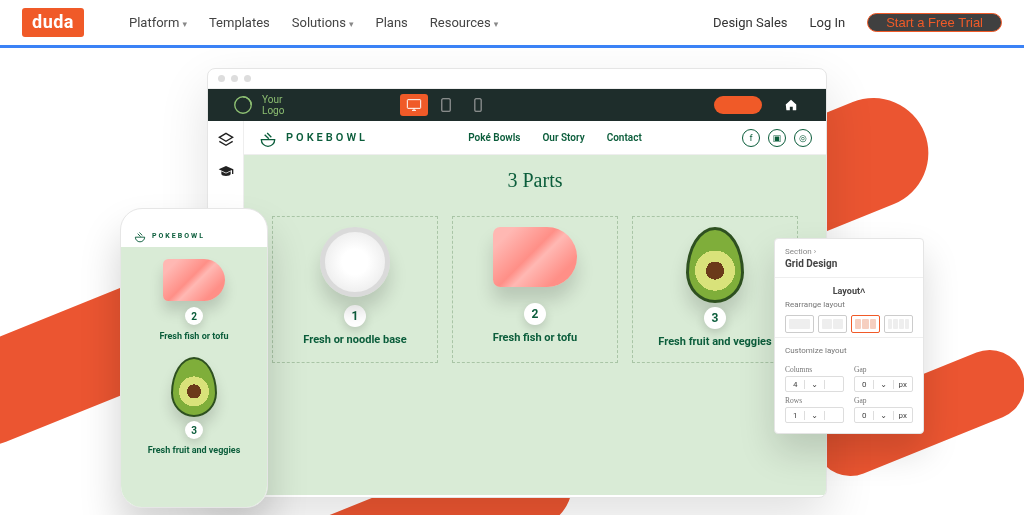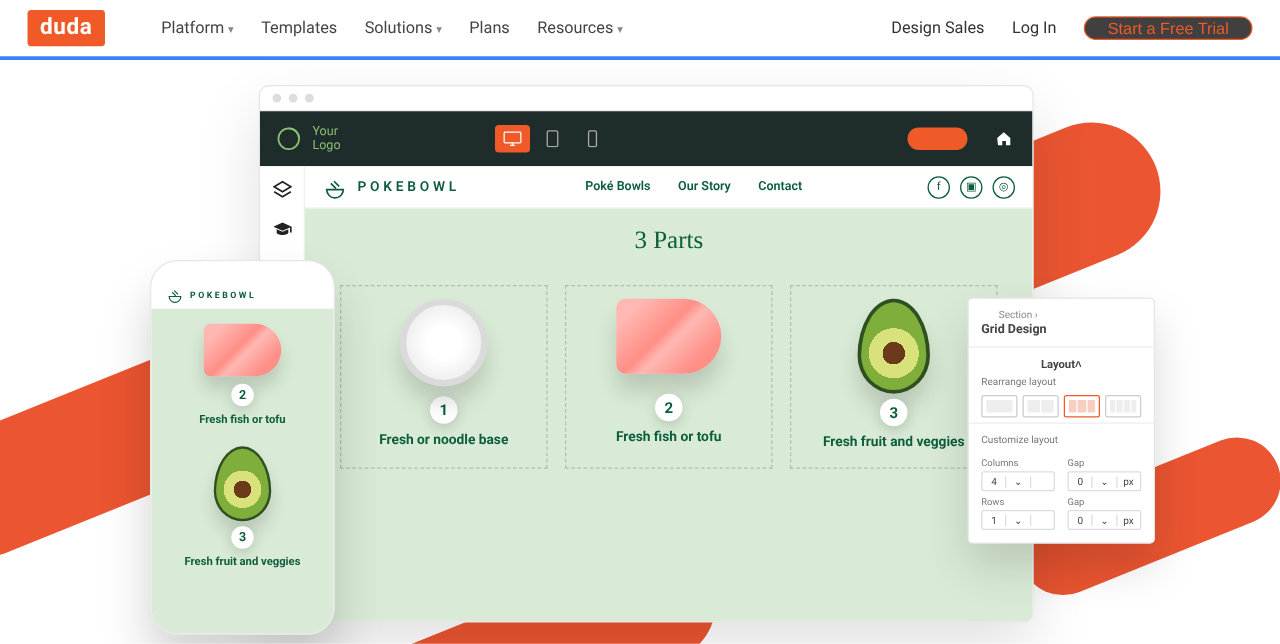--- a/index.html
+++ b/index.html
@@ -48,21 +48,21 @@
 
   
   .editor {
     position:absolute; left:207px; top:20px; width:620px; height:430px;
     background:#fff; border:1px solid var(--panel-border); border-radius:8px; overflow:hidden;
     box-shadow:0 20px 50px rgba(0,0,0,.12); z-index:5;
   }
   .chrome-dots { height:20px; display:flex; align-items:center; gap:6px; padding-left:10px; border-bottom:1px solid #eee;}
   .chrome-dots span { width:7px; height:7px; border-radius:50%; background:#ddd; display:inline-block;}
   .ed-topbar {
-    height:44px; background:var(--dark); display:flex; align-items:center; padding:0 12px; gap:10px;
+    height:32px; background:var(--dark); display:flex; align-items:center; padding:0 24px; gap:10px;
   }
   .yourlogo { display:flex; align-items:center; gap:8px; color:#8DBF72; font-size:10px; line-height:11px;}
   .yourlogo svg circle { fill:none; stroke:#8DBF72; stroke-width:1.5;}
   .device-group { margin-left:auto; margin-right:auto; display:flex; gap:4px;}
   .device {
     width:28px; height:22px; border-radius:3px; display:flex; align-items:center; justify-content:center; color:#aaa;
   }
   .device.active { background:var(--orange); color:#fff; }
   .device svg { stroke:currentColor; fill:none; stroke-width:1.5;}
   .pill-orange { width:48px; height:18px; border-radius:10px; background:var(--orange); margin-left:auto;}
@@ -124,39 +124,39 @@
   .phone-body .avocado2{
     width:46px;height:60px;border-radius:50% 50% 50% 50% / 60% 60% 40% 40%;
     background:radial-gradient(circle at 50% 58%, #6b3a1a 0 7px, #d9e27a 7px 15px, #7fae3a 15px 100%);
     border:2px solid #2e5020; margin:0 auto 4px; box-shadow:0 10px 14px rgba(0,0,0,.15);}
 
   
   .panel {
     position:absolute; right:100px; top:190px; width:150px; background:#fff; border:1px solid var(--panel-border);
     border-radius:4px; box-shadow:0 18px 36px rgba(0,0,0,.15); font-size:9px; z-index:20; color:#444;
   }
-  .panel .crumb { padding:8px 24px 2px; color:#888; font-size:8px;}
+  .panel .crumb { padding:8px 10px 2px; color:#888; font-size:8px;}
   .panel .ttl   { padding:0 10px 8px; font-weight:700; font-size:10px;}
   .panel hr { border:none; border-top:1px solid #eee; margin:0;}
   .panel .sec-head{ display:flex; justify-content:center; align-items:center; padding:8px 10px 4px; font-weight:700;}
   .panel .sub { padding:0 10px 6px; color:#777; font-size:8px;}
   .layout-row{ display:flex; gap:4px; padding:0 10px 4px;}
   .lay {
     flex:1; aspect-ratio:1.6/1; border:1px solid #ccc; border-radius:2px; display:flex; align-items:center; justify-content:center; cursor:pointer;
   }
   .lay.sel { border-color:var(--orange); }
   .lay .cols { display:flex; gap:1.5px; width:80%; height:65%; }
   .lay .cols span{ flex:1; background:#eee; border-radius:1px;}
   .lay.sel .cols span{ background:#f6cfc0; }
   .layout-lbls{ display:flex; gap:4px; padding:0 10px 10px; color:#888; font-size:7px; text-align:center;}
   .layout-lbls span{flex:1;}
   .controls { padding:0 10px 10px; }
   .cg-row { display:flex; gap:10px; margin-top:4px;}
   .cg-row .col{flex:1;}
-  .cg-row label{display:block; font-size:7.5px; color:#777; margin-bottom:2px;}
+  .cg-row label{display:block; font-size:7.5px; color:#777; margin-bottom:2px;font-family:Liberation Serif, serif;}
   .cg-row .stepper {
     display:flex; align-items:center; height:16px; border:1px solid #ddd; border-radius:2px; font-size:8px;
   }
   .cg-row .stepper span{flex:1; text-align:center;}
   .cg-row .stepper span:nth-child(2){border-left:1px solid #ddd;border-right:1px solid #ddd;}
 </style>
 </head>
 <body>
 
 <header class="topnav">

